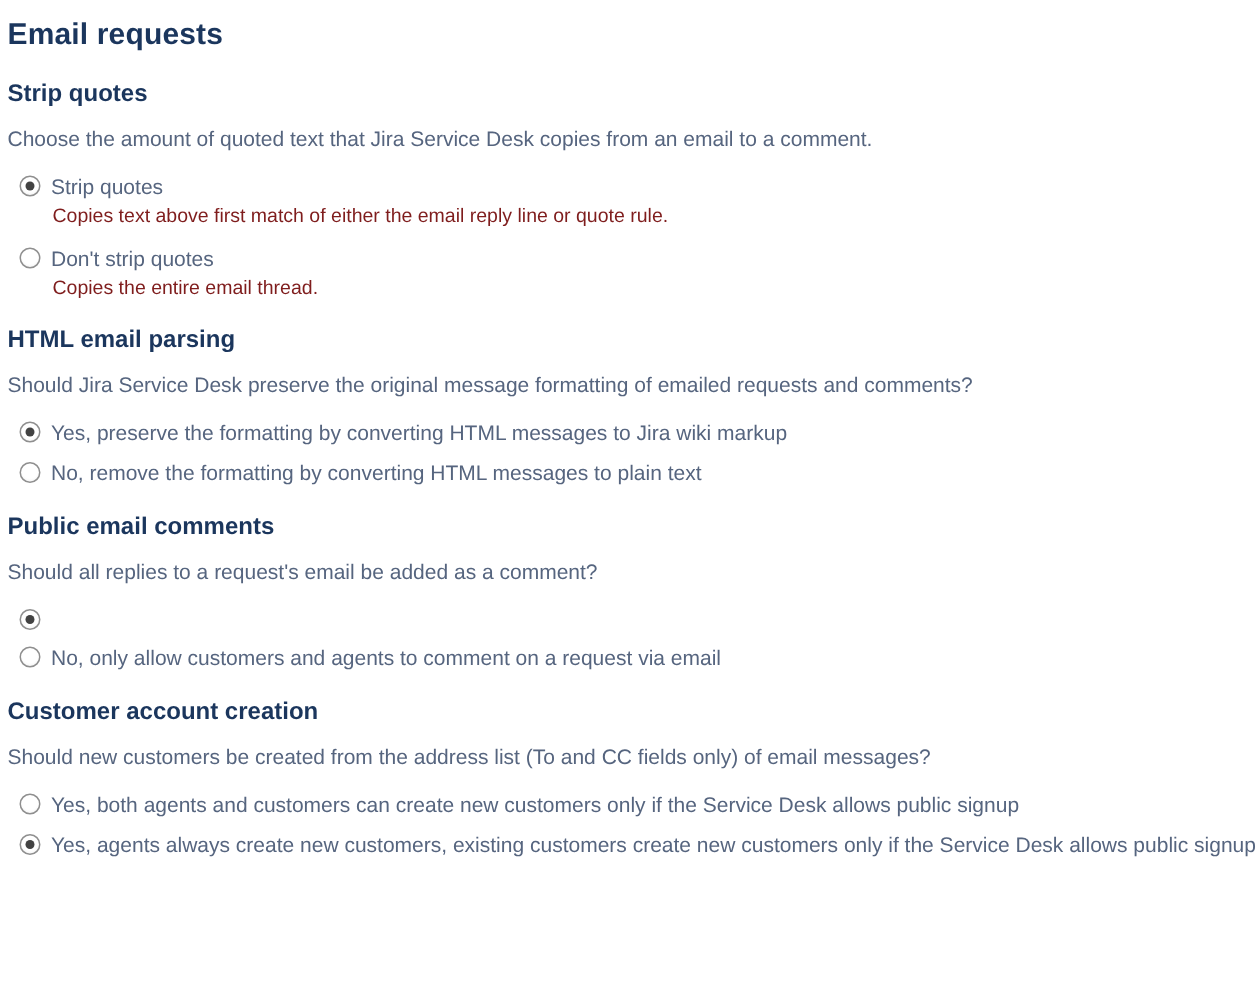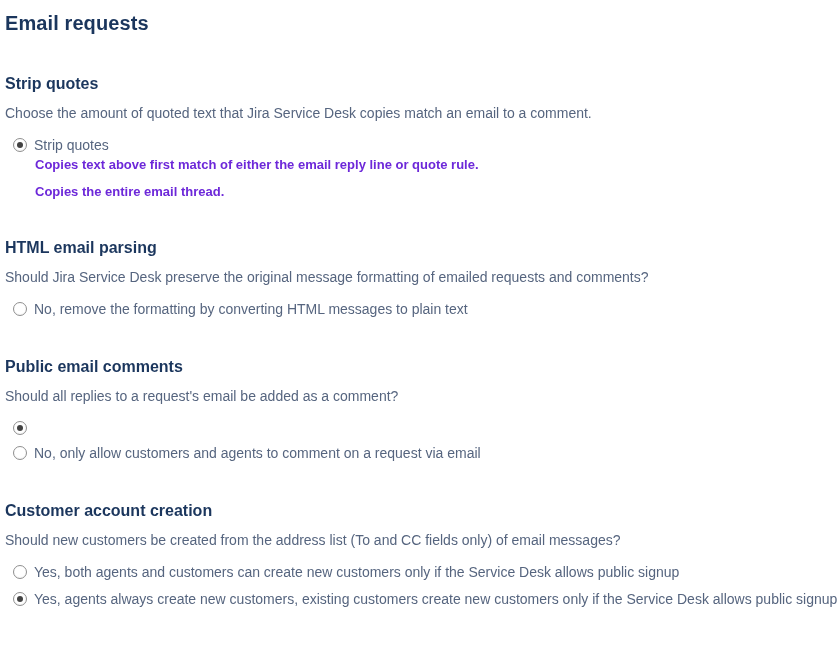--- a/index.html
+++ b/index.html
@@ -13,21 +13,21 @@
   .page {
     padding: 12px 0 0 5px;
     width: 667px;
   }
   .page-title {
     font-size: 20px;
     font-weight: bold;
     color: #1b365d;
     letter-spacing: 0.1px;
   }
-  .section { margin-top: 40px; }
+  .section { margin-top: 19px; }
   .section-heading {
     font-size: 16px;
     font-weight: bold;
     color: #1b365d;
   }
   .section-desc {
     margin-top: 12px;
     font-size: 14px;
     color: #56657f;
   }
@@ -60,53 +60,62 @@
   .option-label {
     margin-left: 7px;
     font-size: 14px;
     color: #56657f;
     white-space: nowrap;
     line-height: 18px;
   }
   .option-help {
     margin: 3px 0 12px 30px;
     font-size: 13px;
-    color: #6d28d9;
+    color: #7f1d1d;
     line-height: 15px;
-    font-weight: bold;
   }
 </style>
 </head>
 <body>
 
 <div class="page">
 
   <div class="page-title">Email requests</div>
 
   <div class="section">
     <div class="section-heading">Strip quotes</div>
-    <div class="section-desc">Choose the amount of quoted text that Jira Service Desk copies match an email to a comment.</div>
+    <div class="section-desc">Choose the amount of quoted text that Jira Service Desk copies from an email to a comment.</div>
     <div class="options">
       <div class="option">
         <div class="option-row">
           <span class="radio selected" aria-checked="true"></span>
           <span class="option-label">Strip quotes</span>
         </div>
         <div class="option-help">Copies text above first match of either the email reply line or quote rule.</div>
       </div>
       <div class="option">
+        <div class="option-row">
+          <span class="radio" aria-checked="false"></span>
+          <span class="option-label">Don't strip quotes</span>
+        </div>
         <div class="option-help">Copies the entire email thread.</div>
       </div>
     </div>
   </div>
 
   <div class="section">
     <div class="section-heading">HTML email parsing</div>
     <div class="section-desc">Should Jira Service Desk preserve the original message formatting of emailed requests and comments?</div>
     <div class="options">
+      <div class="option">
+        <div class="option-row">
+          <span class="radio selected" aria-checked="true"></span>
+          <span class="option-label">Yes, preserve the formatting by converting HTML messages to Jira wiki markup</span>
+        </div>
+      </div>
       <div class="option">
         <div class="option-row">
           <span class="radio" aria-checked="false"></span>
           <span class="option-label">No, remove the formatting by converting HTML messages to plain text</span>
         </div>
       </div>
     </div>
   </div>
 
   <div class="section">

